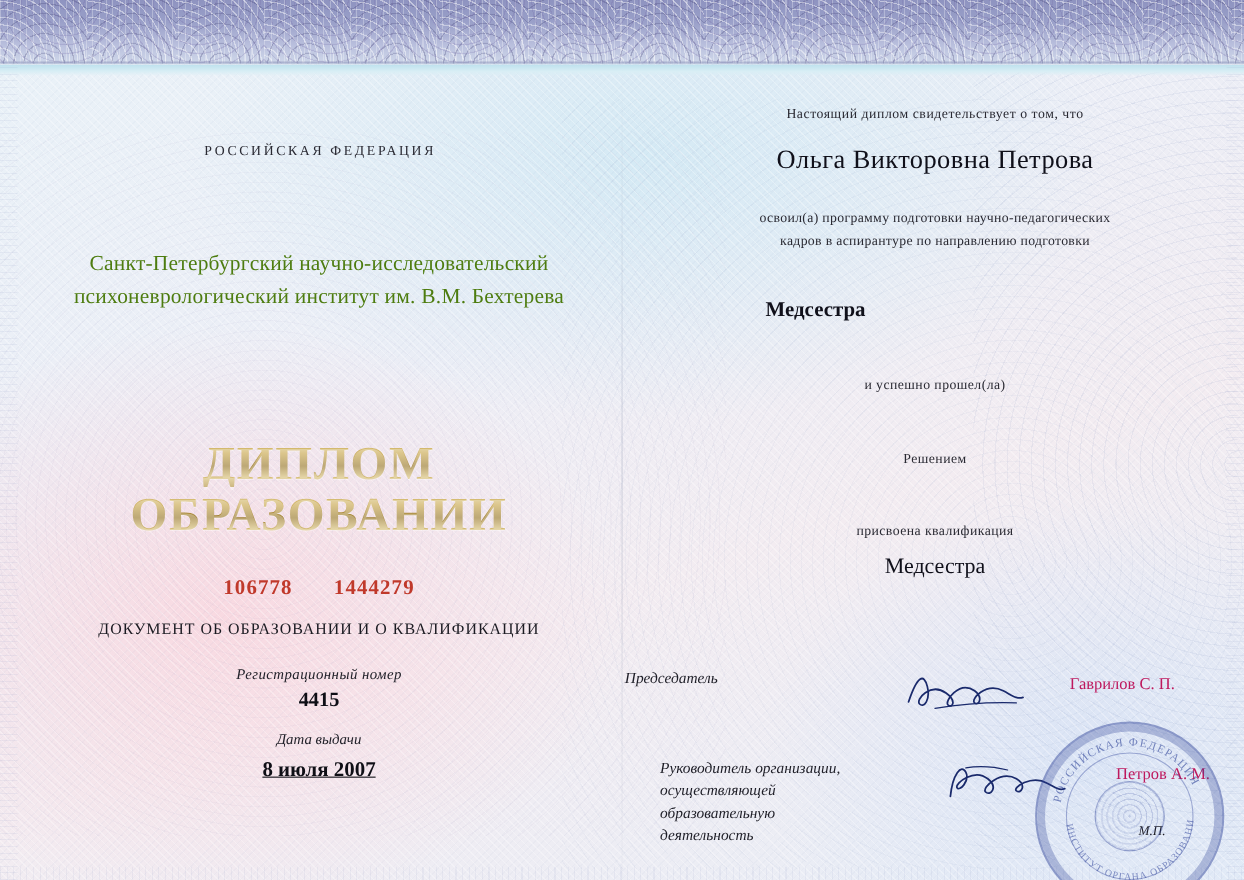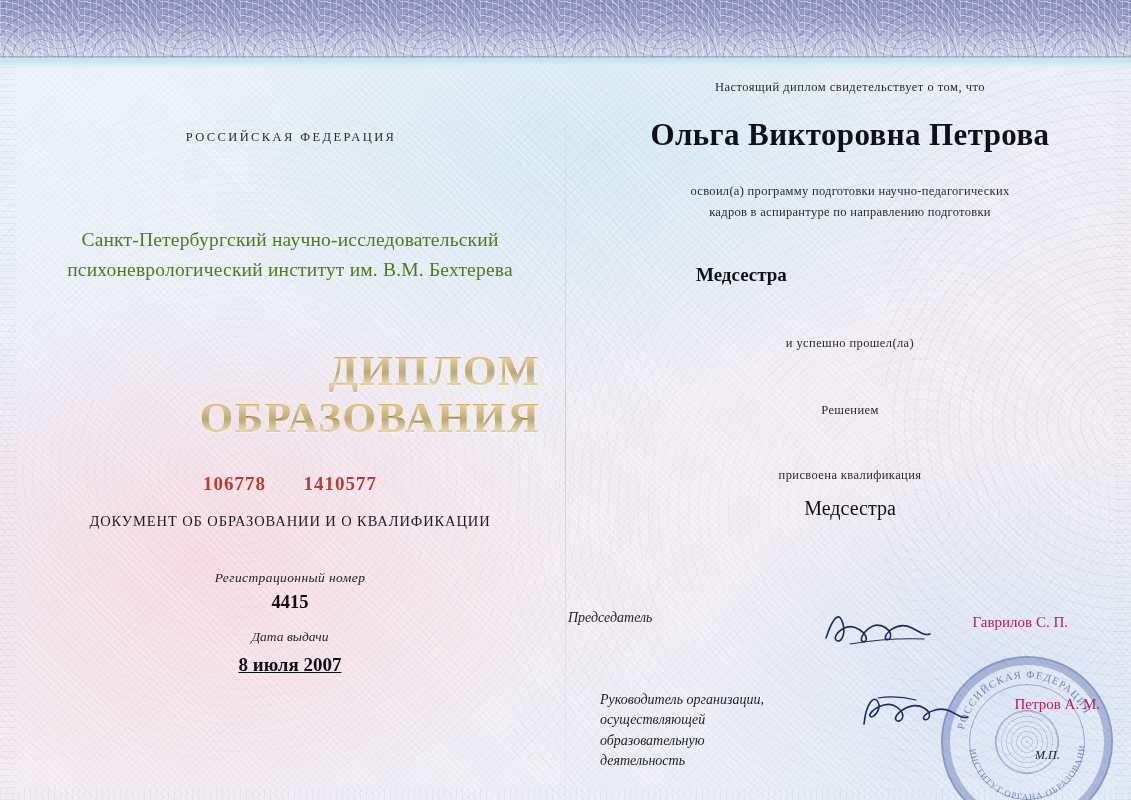--- a/index.html
+++ b/index.html
@@ -125,22 +125,22 @@
   }
   .institute {
     margin-top: 80px;
     font-size: 19.5px;
     line-height: 1.55;
     color: #4d7c0f;
     letter-spacing: .2px;
   }
 
   .diploma-title {
-    margin-top: 64px;
-    text-align: right;
+    margin-top: 115px;
+    text-align: center;
     line-height: 1.0;
   }
   .diploma-title .line {
     display: block;
     font-family: "Liberation Serif", serif;
     font-weight: bold;
     letter-spacing: 1.5px;
     background: linear-gradient(to bottom, #e7d9a8 0%, #c9a84f 28%, #9a7a2c 55%, #d8c079 80%, #b08f3c 100%);
     -webkit-background-clip: text;
     background-clip: text;
@@ -159,21 +159,21 @@
     letter-spacing: 1px;
   }
   .serial .sp { display: inline-block; width: 26px; }
   .doc-kind {
     margin-top: 18px;
     font-size: 14.5px;
     letter-spacing: .9px;
     color: #1b1b22;
   }
   .reg-label {
-    margin-top: 40px;
+    margin-top: 24px;
     font-size: 13.5px;
     font-style: italic;
     color: #22222a;
     letter-spacing: .4px;
   }
   .reg-value {
     margin-top: 6px;
     font-size: 18.5px;
     font-weight: bold;
     color: #0f0f16;
@@ -188,33 +188,33 @@
     margin-top: 9px;
     font-size: 19px;
     font-weight: bold;
     color: #0f0f16;
     text-decoration: underline;
   }
 
   
   .right-col {
     position: absolute;
-    left: 600px; top: 80px;
+    left: 600px; top: 96px;
     width: 500px;
     text-align: center;
   }
   .r-small {
     font-size: 12.5px;
     color: #2a2a33;
     letter-spacing: .5px;
   }
   .holder-name {
     margin-top: 22px;
-    font-size: 31px;
-    font-weight: bold;
+    font-size: 24px;
+    font-weight: normal;
     color: #10101a;
     letter-spacing: .4px;
   }
   .r-prog {
     margin-top: 28px;
     font-size: 12.5px;
     line-height: 1.7;
     color: #2a2a33;
     letter-spacing: .3px;
   }
@@ -350,27 +350,27 @@
 
     <div class="federation">РОССИЙСКАЯ ФЕДЕРАЦИЯ</div>
 
     <div class="institute">
       <div>Санкт-Петербургский научно-исследовательский</div>
       <div>психоневрологический институт им. В.М. Бехтерева</div>
     </div>
 
     <div class="diploma-title">
       <span class="line l1">ДИПЛОМ</span>
-      <span class="line l3">ОБРАЗОВАНИЯ</span>
+      <span class="line l3">ОБРАЗОВАНИИ</span>
     </div>
 
     <div class="serial">
       <span>106778</span>
       <span class="sp"></span>
-      <span>1410577</span>
+      <span>1444279</span>
     </div>
 
     <div class="doc-kind">ДОКУМЕНТ ОБ ОБРАЗОВАНИИ И О КВАЛИФИКАЦИИ</div>
 
     <div class="reg-label">Регистрационный номер</div>
     <div class="reg-value">4415</div>
 
     <div class="date-label">Дата выдачи</div>
     <div class="date-value">8 июля 2007</div>
   </div>

